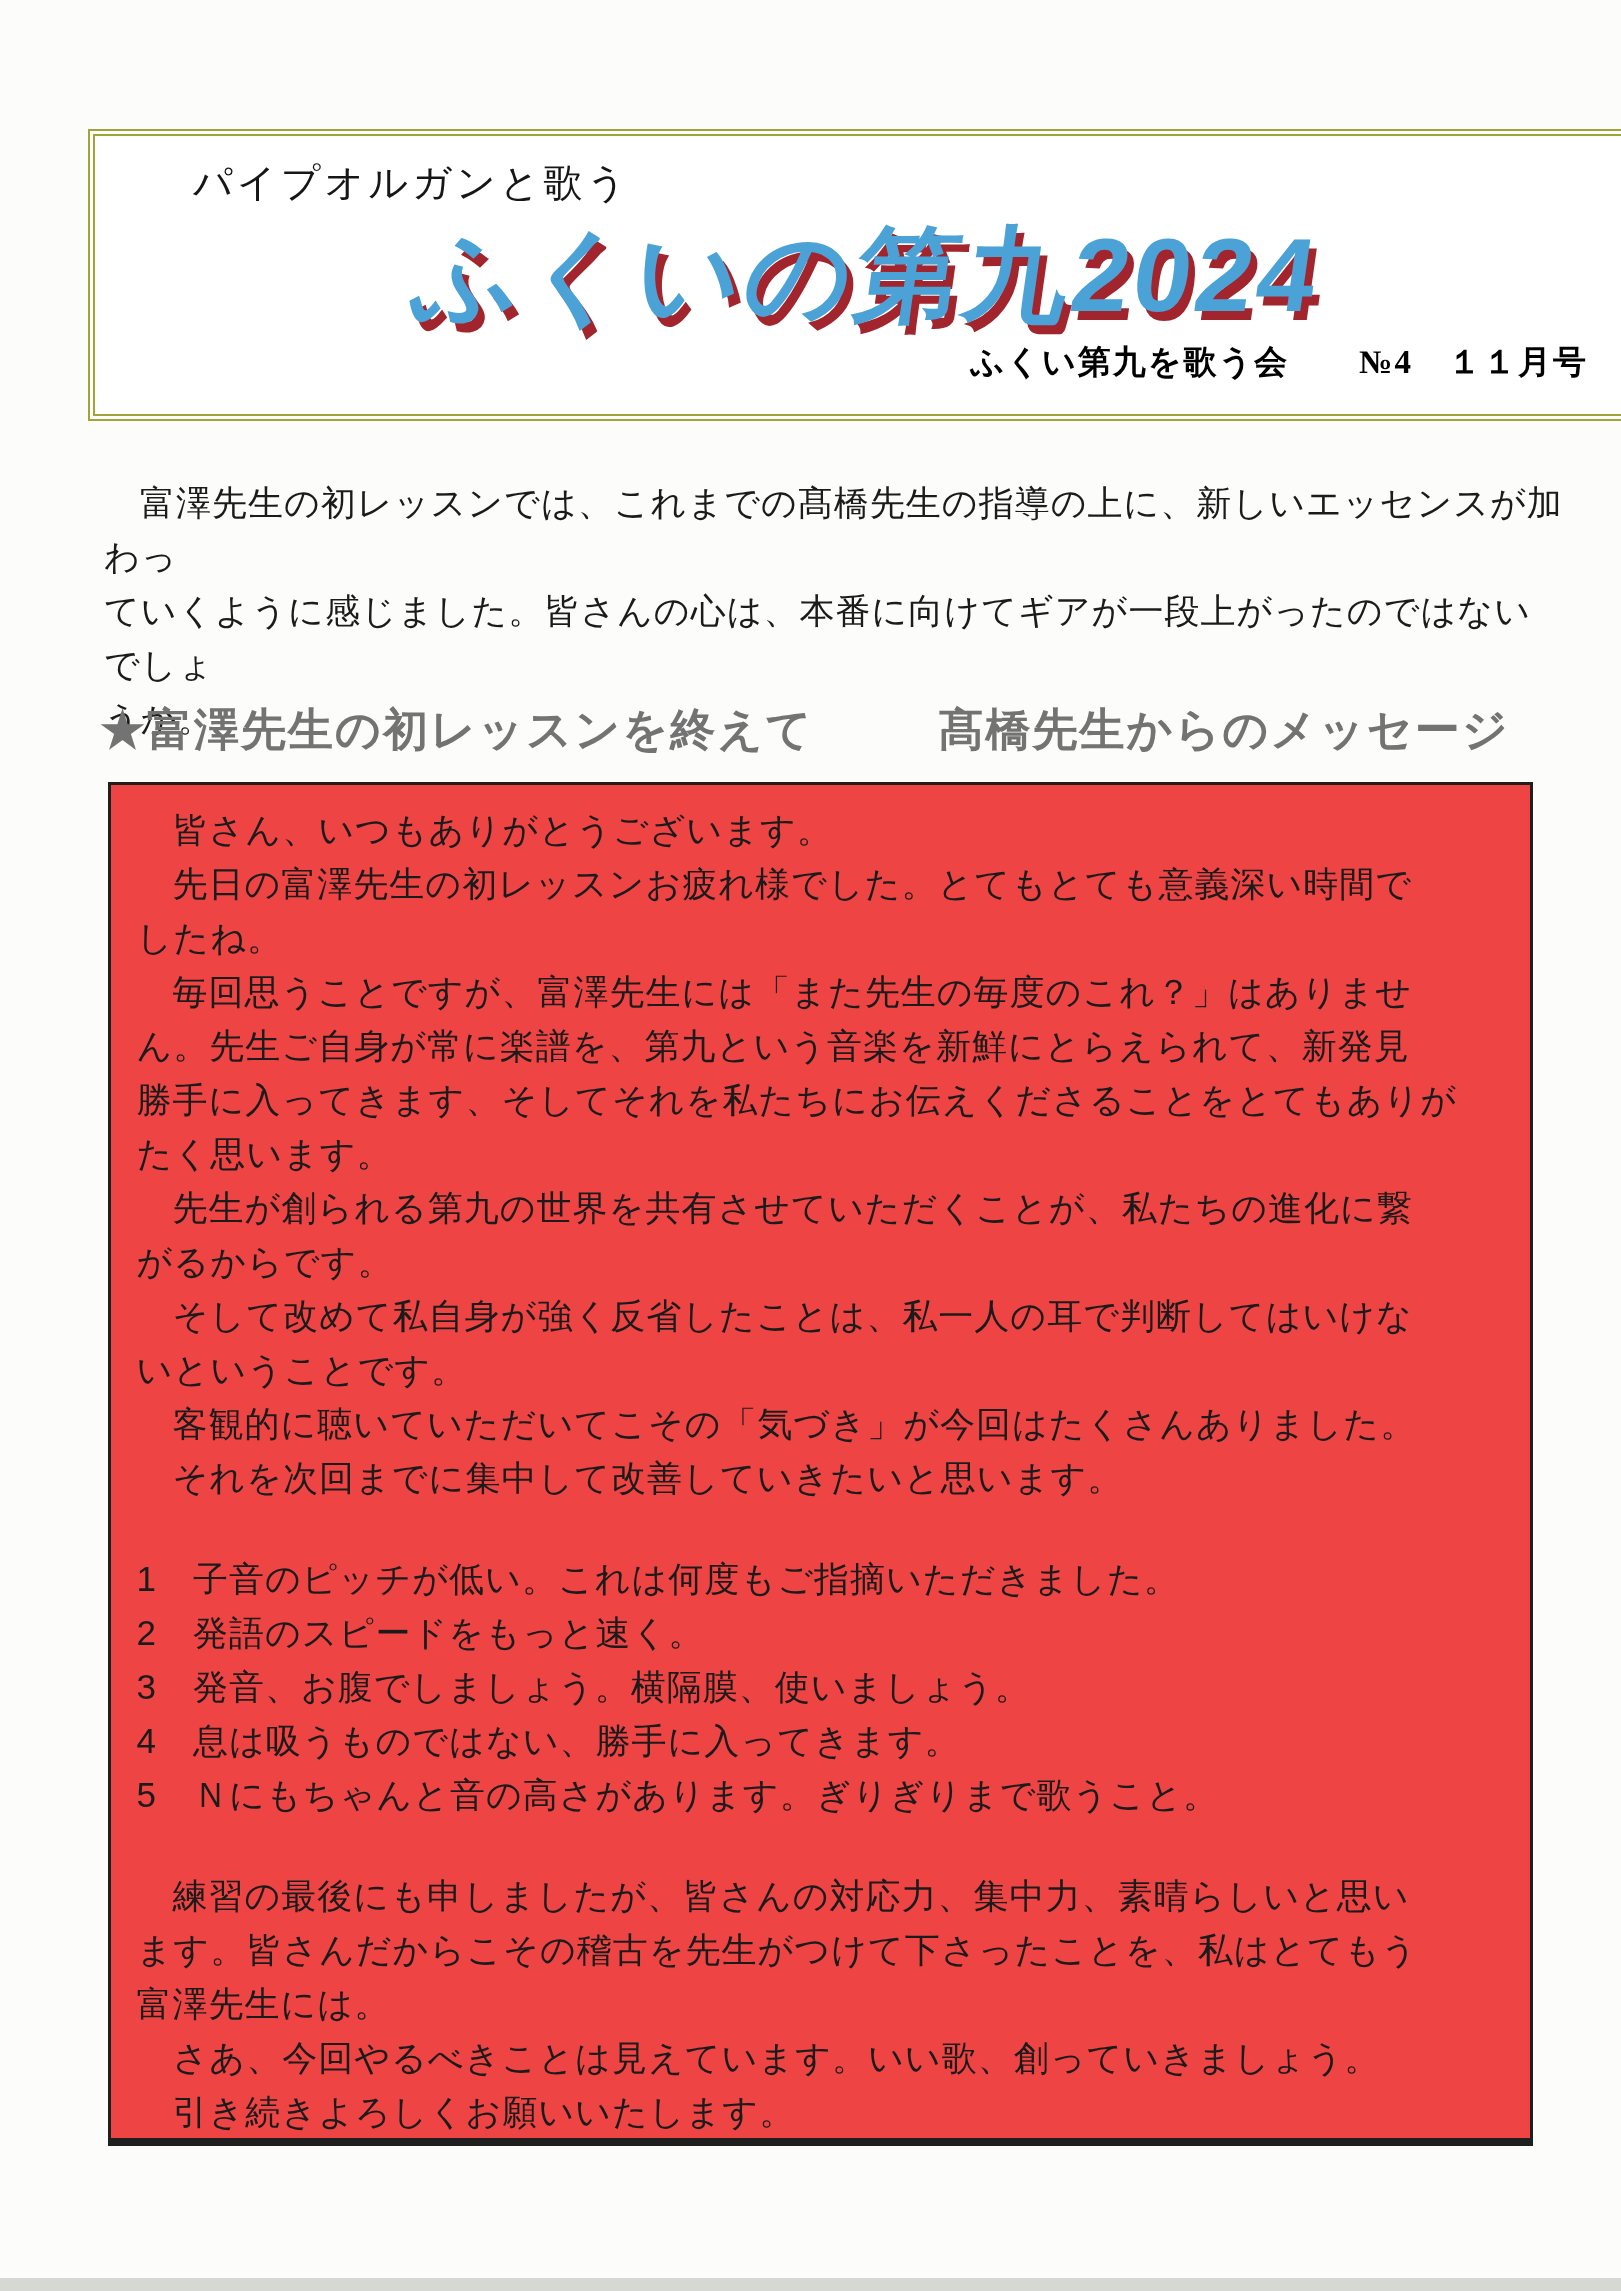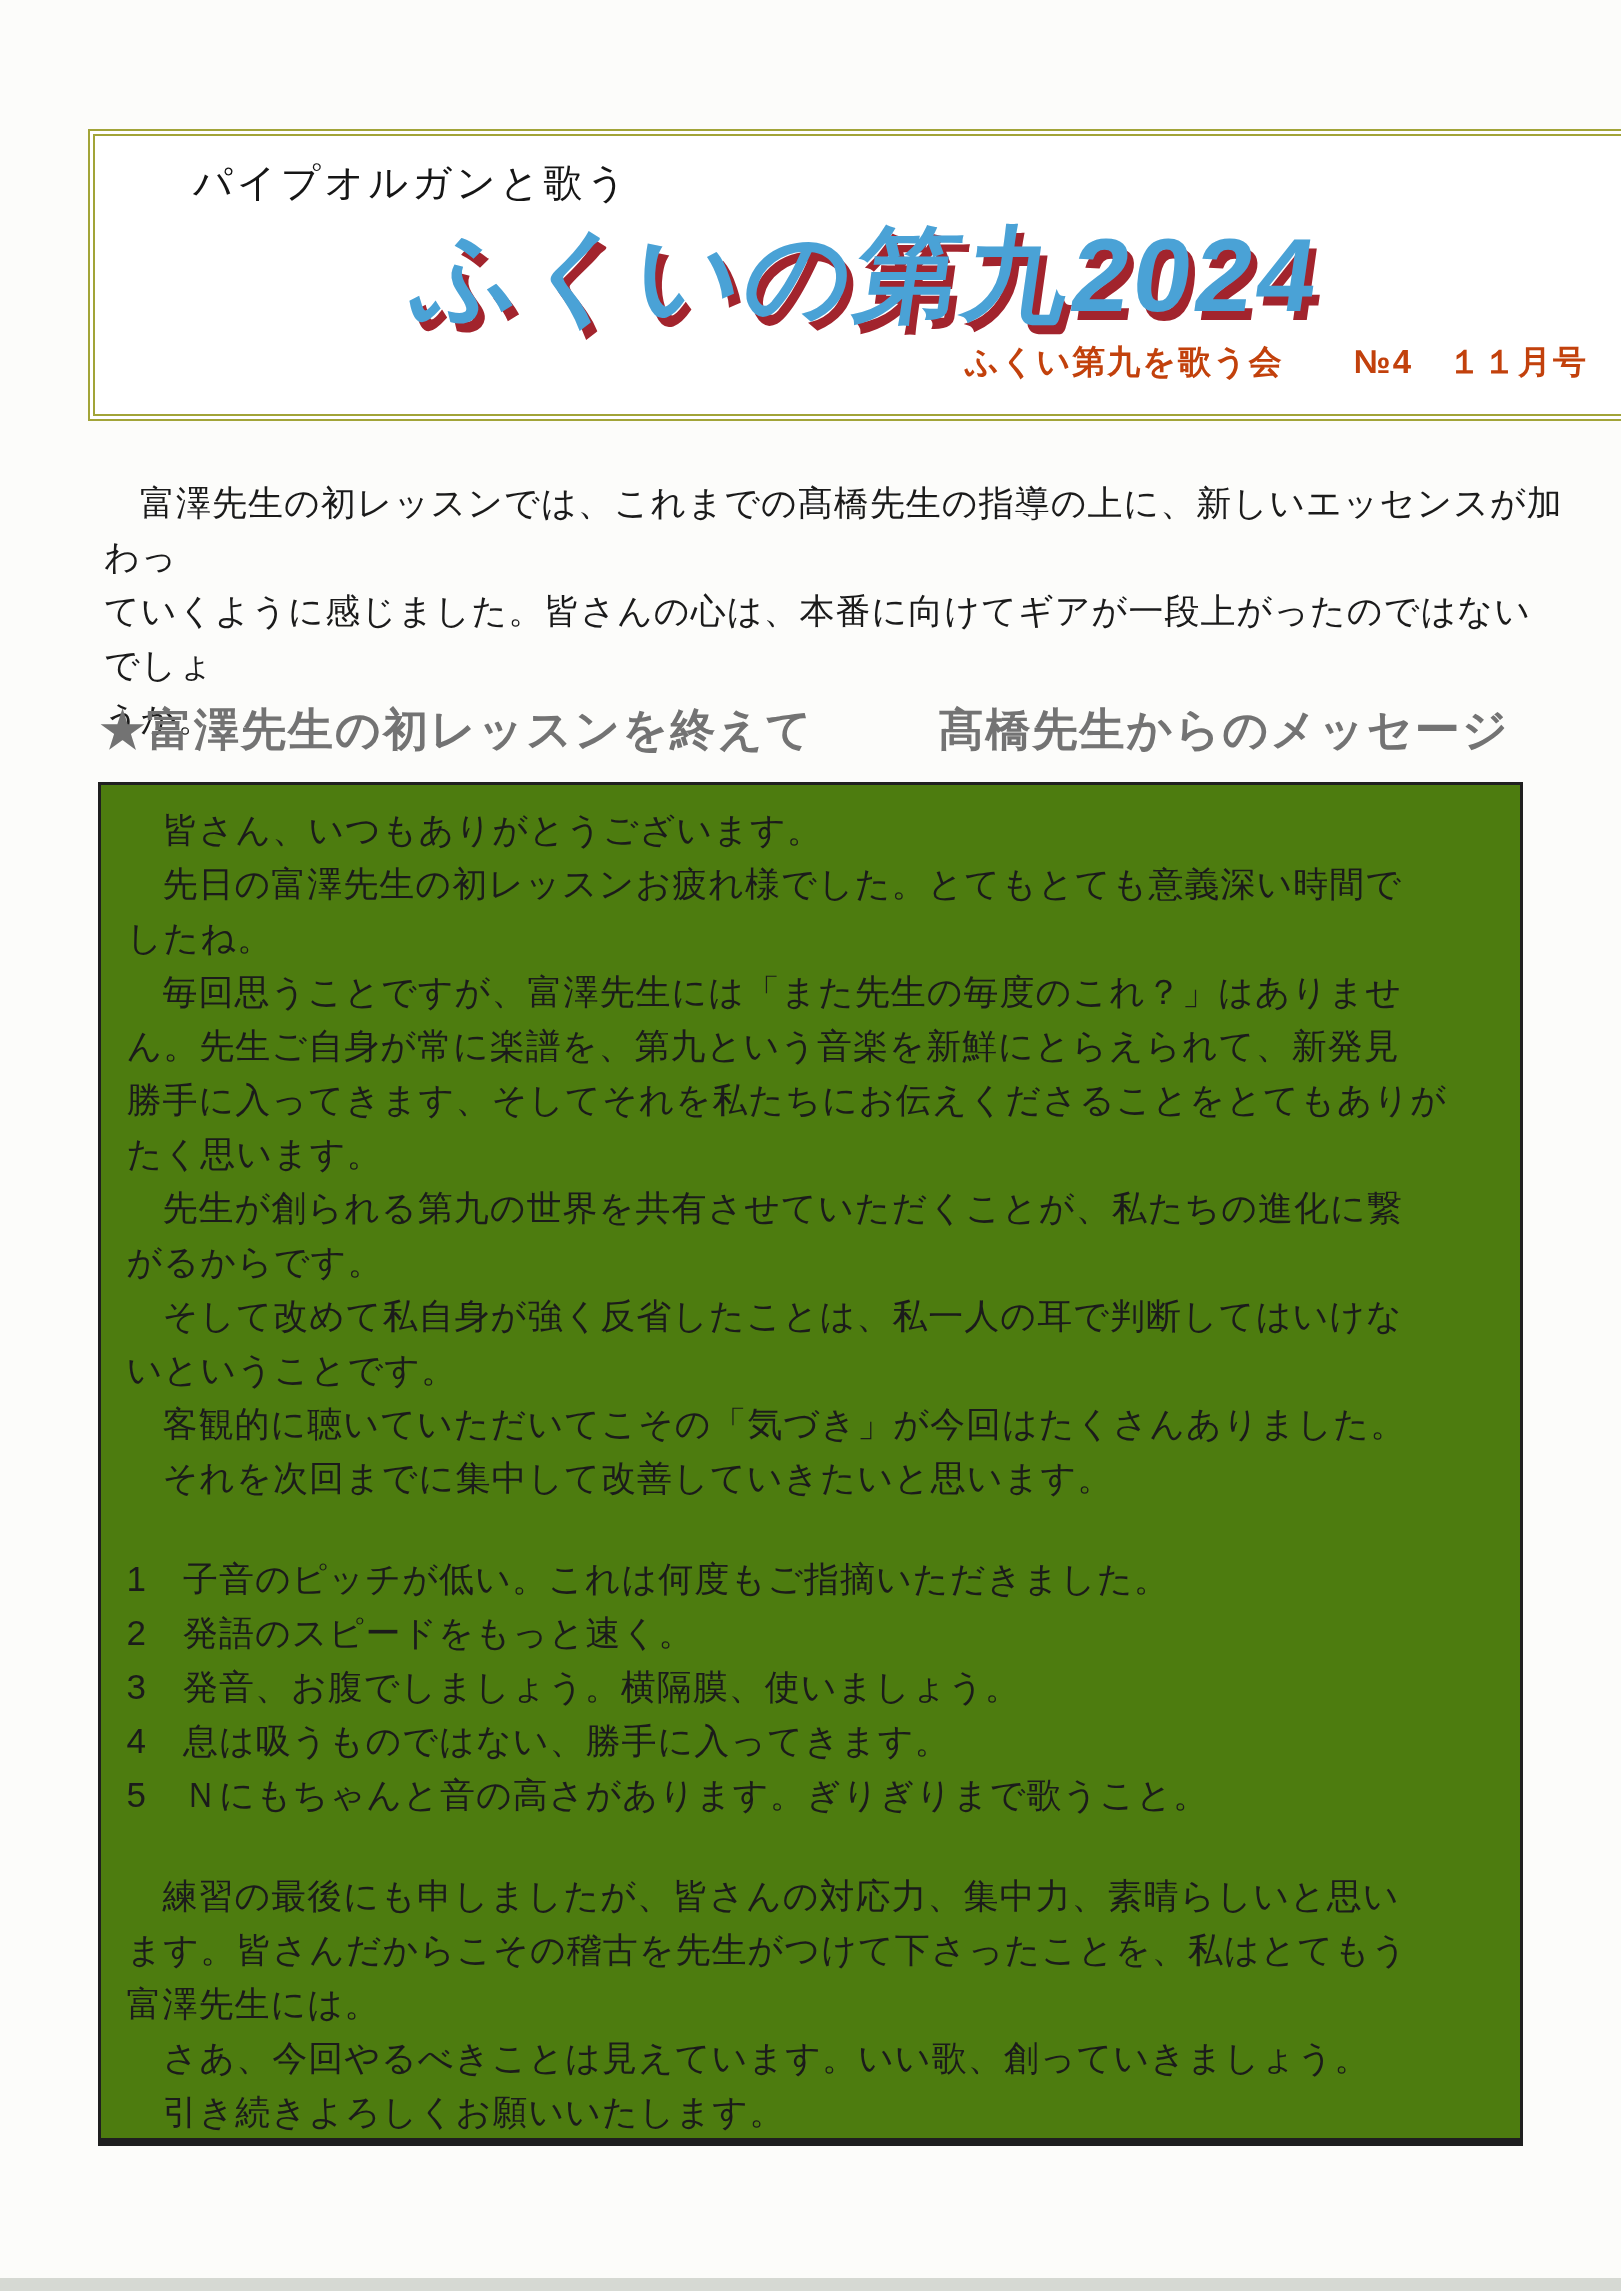--- a/index.html
+++ b/index.html
@@ -68,22 +68,23 @@
     text-shadow:7.8px 8.8px 0 var(--title_shadow);
     transform:skewX(-8deg);
     white-space:nowrap;
   }
   .issue-line{
     position:absolute;
     right:51px; top:204px;
     font-size:33px;
     font-weight:bold;
     letter-spacing:2px;
-    color:#c2410c;
+    color:#000000;
     white-space:nowrap;
+    font-family:Liberation Serif, serif;
   }
 
   
   .intro{
     position:absolute;
     left:104px; top:476px;
     width:1460px;
     font-size:35px;
     line-height:54px;
     letter-spacing:1px;
@@ -99,26 +100,26 @@
     font-weight:bold;
     letter-spacing:2px;
     color:#737373;
     white-space:nowrap;
   }
   .section-heading .gap{ display:inline-block; width:125px; }
 
   
   .message-box{
     position:absolute;
-    left:98px; top:782px;
+    left:108px; top:782px;
     width:1425px; height:1364px;
     box-sizing:border-box;
     border:3.9px solid #1f1f1f;
     border-bottom-width:8.8px;
-    background:#4d7c0f;
+    background:#ef4444;
     padding:17.6px 25.5px 0 25.5px;
     font-size:35px;
     line-height:54px;
     letter-spacing:1px;
     overflow:hidden;
   }
   .text-line{ min-height:54px; }
   .spacer{ height:47px; }
 
   

